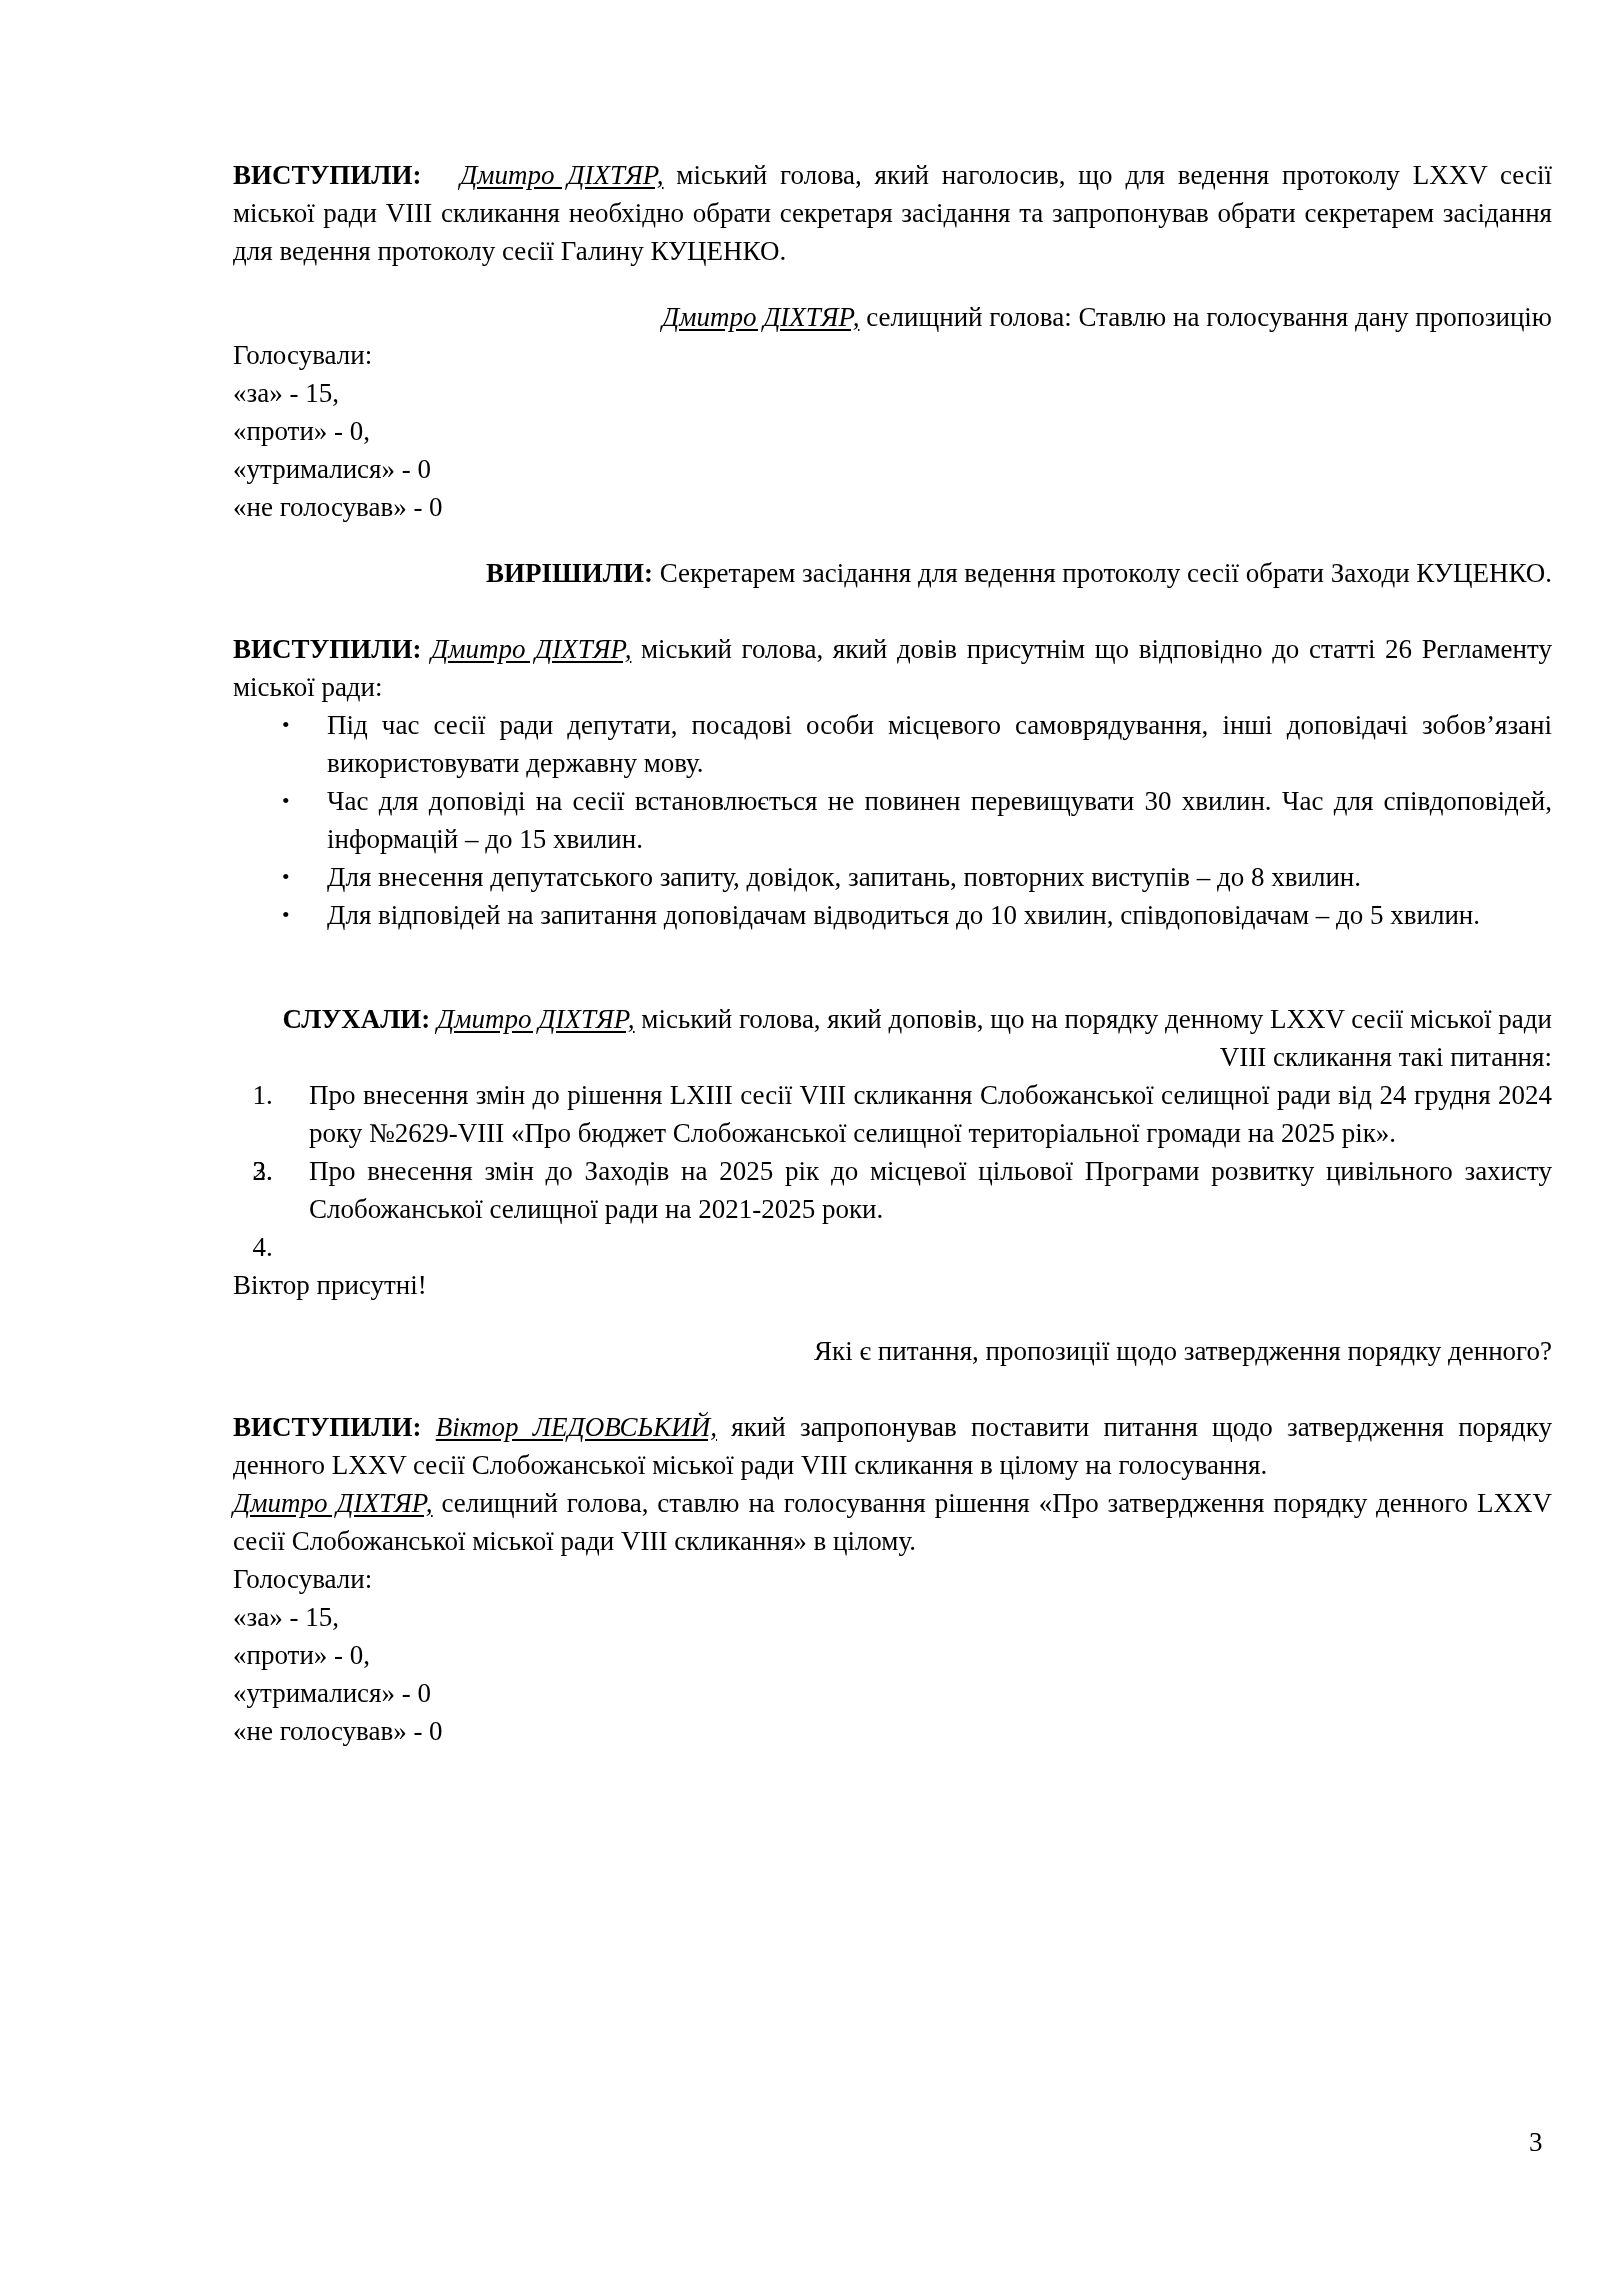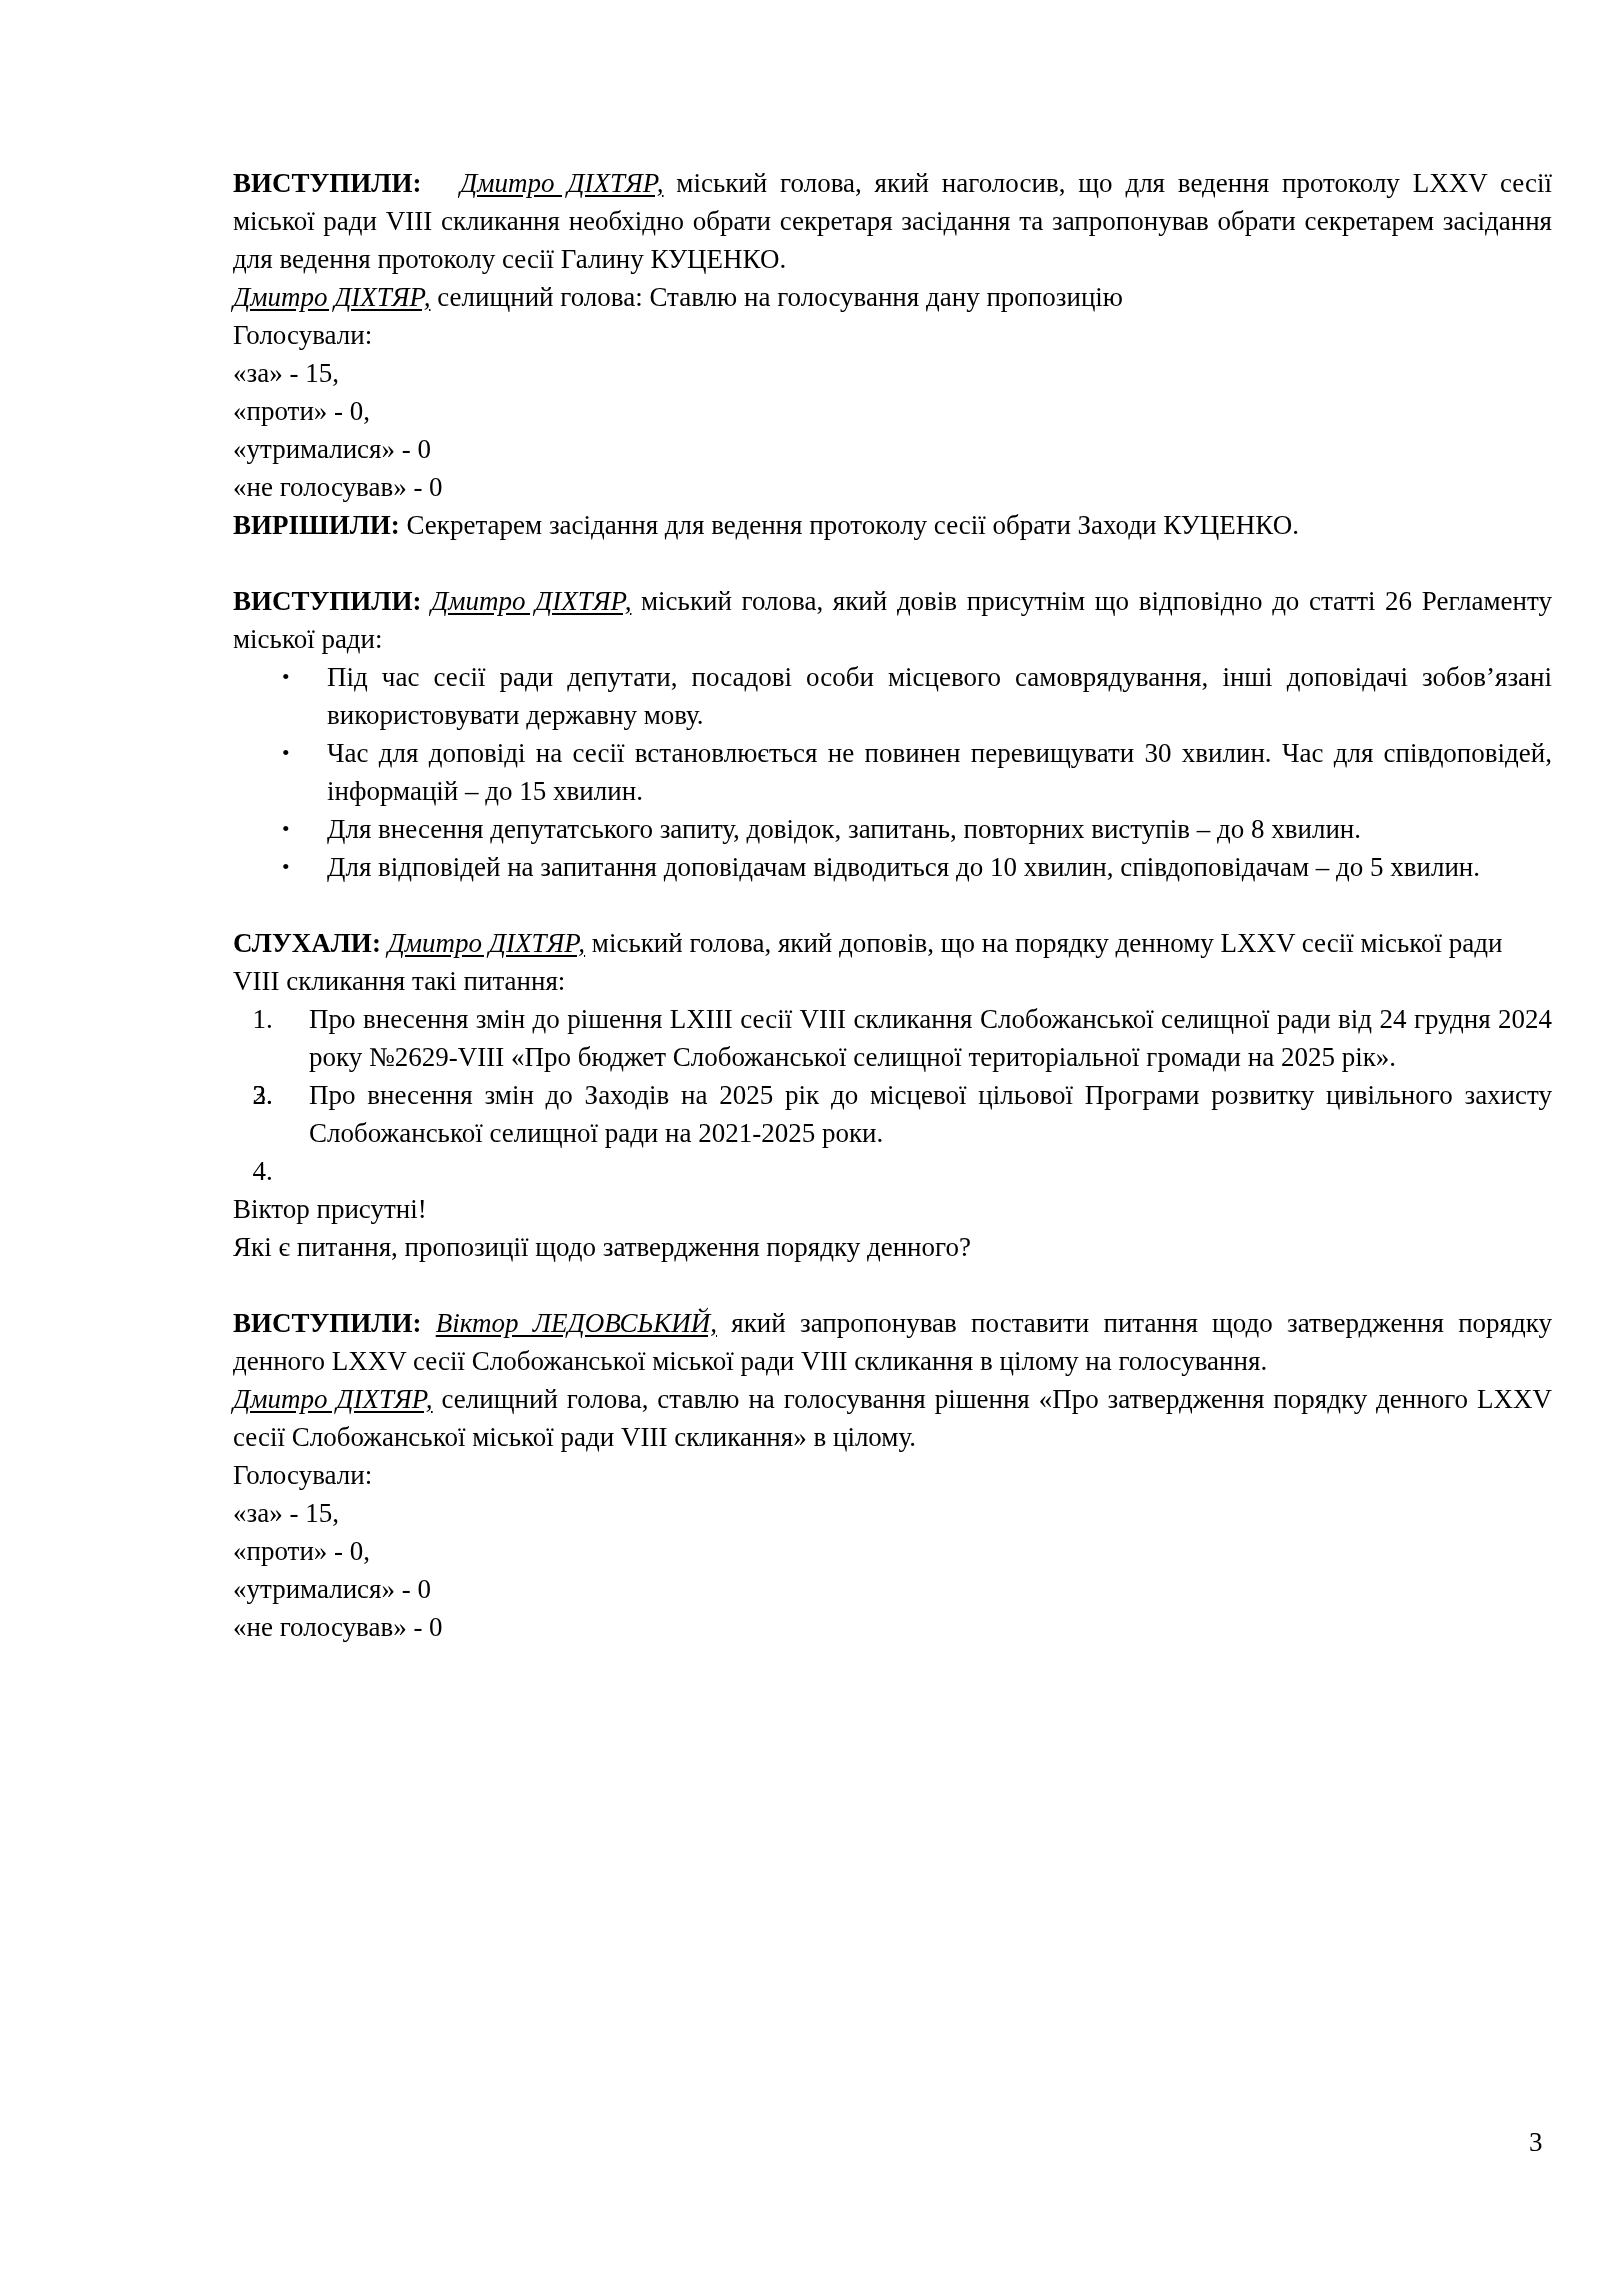--- a/index.html
+++ b/index.html
@@ -1,36 +1,36 @@
 <!DOCTYPE html>
 <html><head>
 <meta charset="utf-8">
 <style>
   html, body { margin: 0; padding: 0; background: #ffffff; }
   body { width: 1621px; height: 2293px; position: relative; overflow: hidden; }
   .page {
-    position: absolute; left: 233px; top: 164px; width: 1319px;
+    position: absolute; left: 233px; top: 156px; width: 1319px;
     font-family: "Liberation Serif", serif; font-size: 27px; line-height: 38px;
     color: #000; text-align: justify;
   }
   .p { margin: 0; }
   .gap { height: 38px; }
   .label { font-weight: bold; }
   .name { font-style: italic; text-decoration: underline; text-underline-offset: 2.9px; }
   ul.bullets { margin: 0; padding: 0; list-style: none; }
   ul.bullets li { position: relative; padding-left: 94px; }
   ul.bullets li .bullet { position: absolute; left: 49px; top: 0; font-size: 21.6px; }
   ol.agenda { margin: 0; padding: 0; list-style: none; }
   ol.agenda li { position: relative; padding-left: 76px; }
   ol.agenda li .num { position: absolute; left: 19.6px; top: 0; }
   .page-number {
     position: absolute; left: 1529px; top: 2127px;
     font-family: "Liberation Serif", serif; font-size: 27px; color: #000;
   }
-  .nojust { text-align: left; }
+  .nojust { text-align: right; margin-top: 28px; }
 </style>
 </head>
 <body>
 
 <div class="page">
 
   <section>
     <p class="p"><span class="label">ВИСТУПИЛИ:</span>&nbsp;&nbsp; <span class="name">Дмитро ДІХТЯР,</span><span> міський голова, який наголосив, що для ведення протоколу  LXXV сесії міської ради VIII скликання необхідно обрати секретаря засідання та запропонував обрати секретарем засідання для ведення протоколу сесії Галину КУЦЕНКО.</span></p>
     <p class="p nojust"><span class="name">Дмитро ДІХТЯР,</span><span> селищний голова: Ставлю на голосування  дану пропозицію</span></p>
     <p class="p">Голосували:</p>

